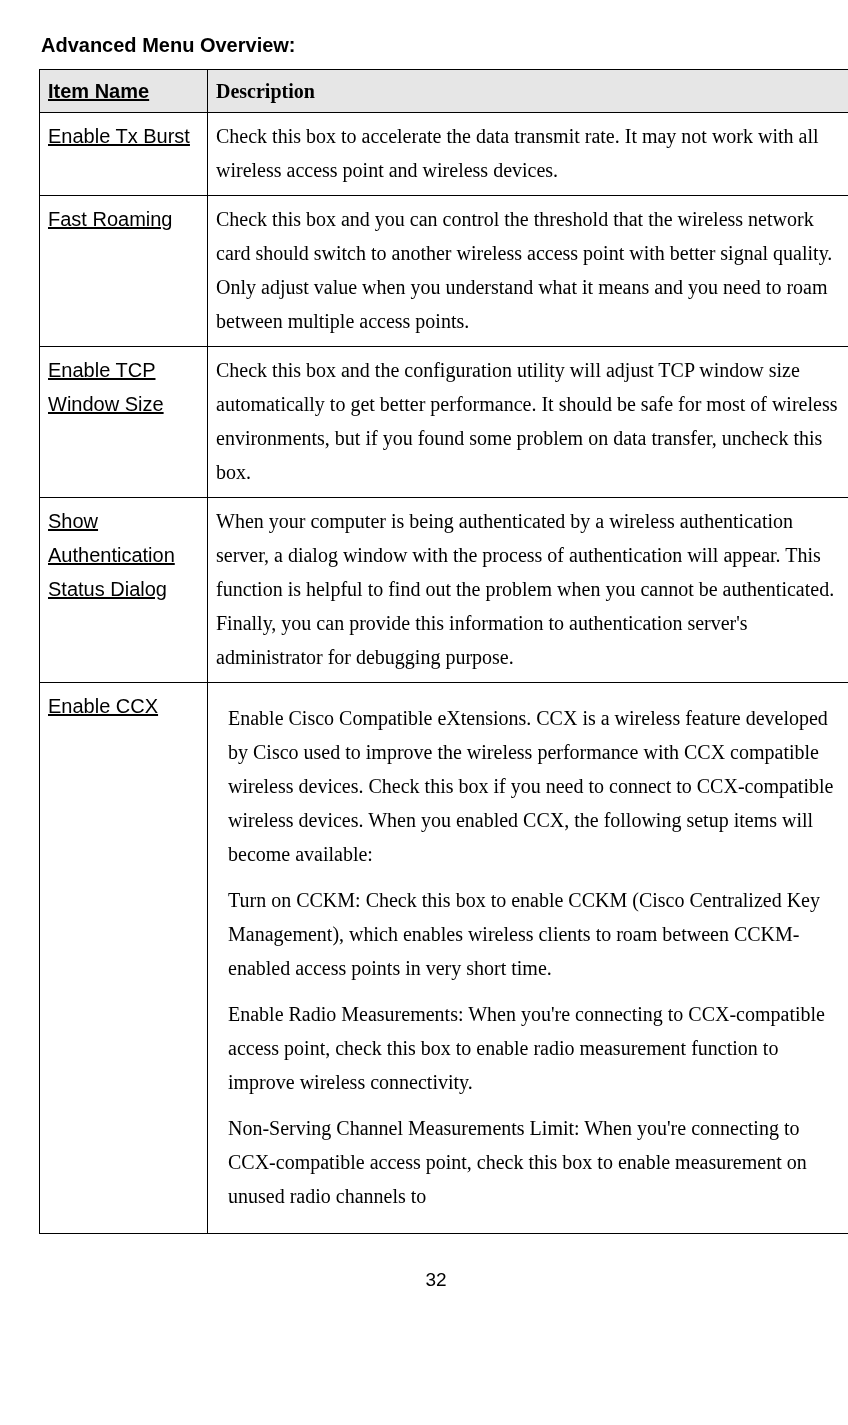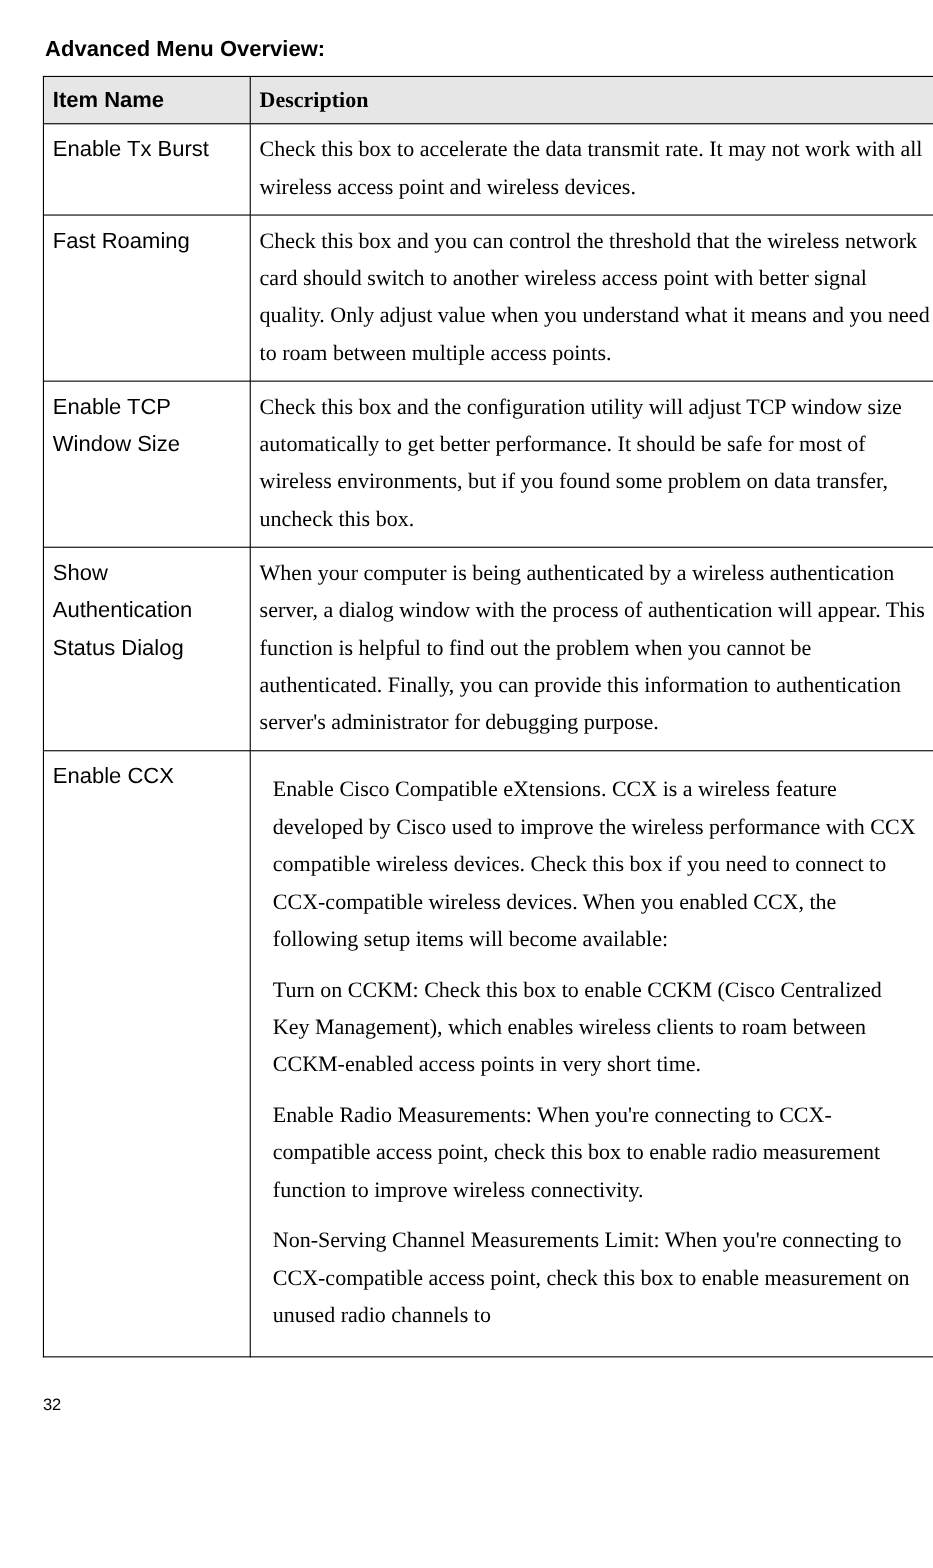--- a/index.html
+++ b/index.html
@@ -35,29 +35,30 @@
     }
     th {
       background-color: #e6e6e6;
       font-weight: bold;
       padding: 4px 8px;
     }
     td {
       padding: 6px 8px 8px 8px;
     }
     .col-item {
-      width: 188px;
+      width: 168px;
+      text-decoration: underline;
     }
     .col-desc {
       width: auto;
       font-family: Liberation Serif, serif;
     }
     .page-number {
-      text-align: left;
-      font-size: 15px;
+      text-align: center;
+      font-size: 19px;
       margin-top: 35px;
     }
     .desc-line {
       display: block;
     }
   </style>
 </head>
 <body>
 
 <div class="title">Advanced Menu Overview:</div>

